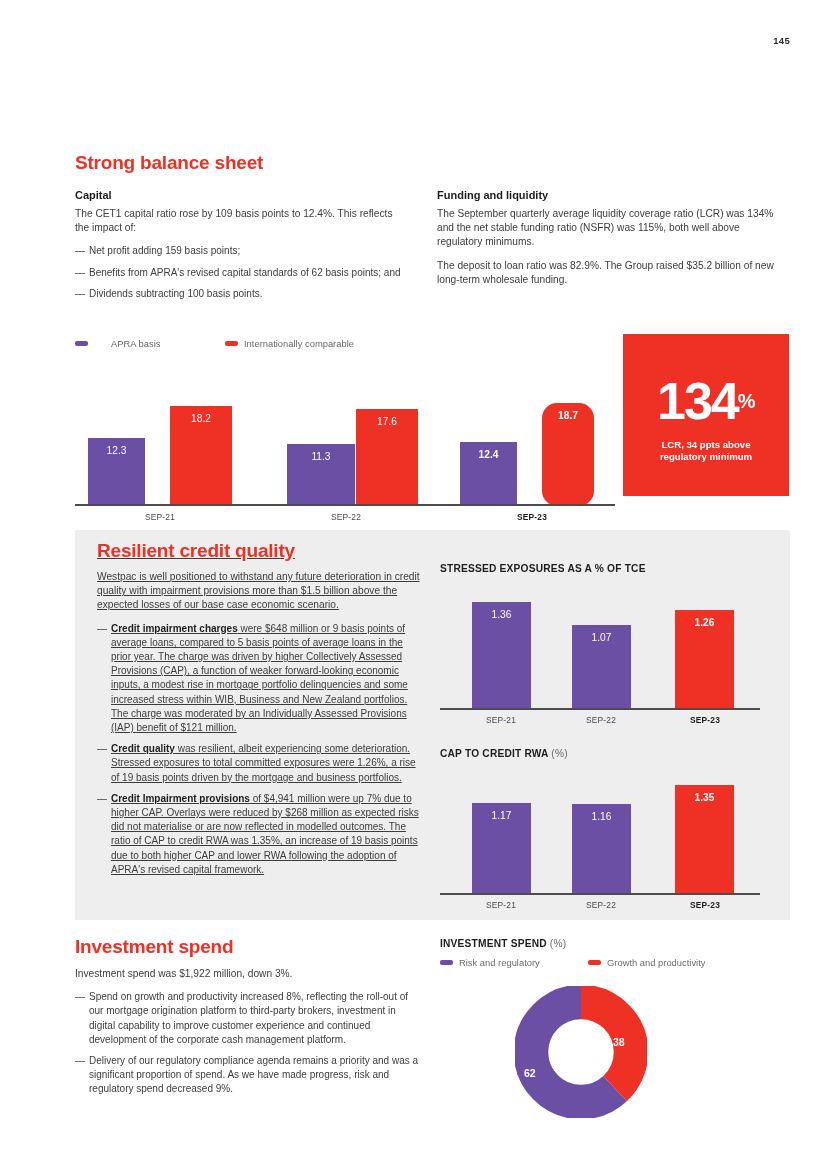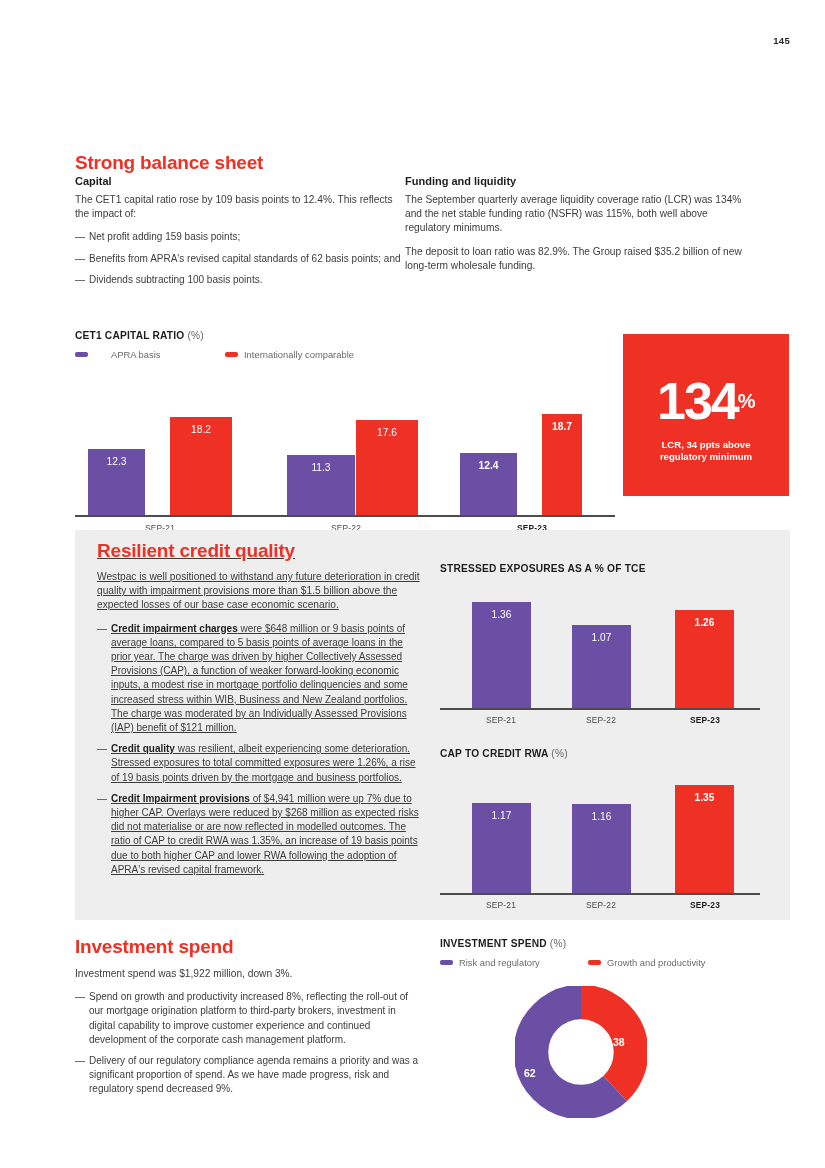--- a/index.html
+++ b/index.html
@@ -56,21 +56,21 @@
     content: "—";
     position: absolute;
     left: 0;
     top: 0;
     color: #3c3c3b;
   }
   .b { font-weight: bold; color: #1d1d1b; }
 
   
   .balance-wrap { position: absolute; left: 75px; top: 152px; width: 715px; }
-  .two-col { display: flex; margin-top: 1px; }
+  .two-col { display: flex; gap: 32px; margin-top: 15px; }
   .col-l { width: 330px; }
   .col-r { width: 345px; }
 
   
   .chart-title {
     font-size: 10.2px;
     font-weight: bold;
     color: #1d1d1b;
     letter-spacing: 0.2px;
   }
@@ -192,24 +192,20 @@
 
     <div class="col-r">
       <div class="sub-head">Funding and liquidity</div>
       <p class="body">The September quarterly average liquidity coverage ratio (LCR) was 134% and the net stable funding ratio (NSFR) was 115%, both well above regulatory minimums.</p>
       <p class="body">The deposit to loan ratio was 82.9%. The Group raised $35.2 billion of new long-term wholesale funding.</p>
     </div>
   </div>
 </div>
 
 <div class="cet1-wrap">
-  <div class="chart-title">
-    <span>CET1 CAPITAL RATIO</span>
-    <span class="unit">(%)</span>
-  </div>
   <div class="legend">
     <div class="legend-item" style="width:150px;gap:17px;">
       <span class="legend-swatch" style="background:#6b4fa5;"></span>
       <span>APRA basis</span>
     </div>
     <div class="legend-item">
       <span class="legend-swatch" style="background:#ee3124;"></span>
       <span>Internationally comparable</span>
     </div>
   </div>
@@ -226,21 +222,21 @@
     <div class="bar" style="left:212px;width:68px;height:62px;background:#6b4fa5;">
       <span class="val">11.3</span>
     </div>
     <div class="bar" style="left:281px;width:62px;height:97px;background:#ee3124;">
       <span class="val">17.6</span>
     </div>
 
     <div class="bar hl" style="left:385px;width:57px;height:64px;background:#6b4fa5;">
       <span class="val">12.4</span>
     </div>
-    <div class="bar hl" style="left:467px;width:40px;height:103px;background:#ee3124;">
+    <div class="bar hl" style="left:467px;width:52px;height:103px;background:#ee3124;border-radius:15px;">
       <span class="val">18.7</span>
     </div>
 
     <div class="axis-line" style="bottom:0;width:540px;"></div>
   </div>
 
   <div style="position:relative;height:16px;width:540px;">
     <div class="xlabel" style="left:35px;top:6px;width:100px;">SEP-21</div>
     <div class="xlabel" style="left:221px;top:6px;width:100px;">SEP-22</div>
     <div class="xlabel hl" style="left:407px;top:6px;width:100px;">SEP-23</div>

